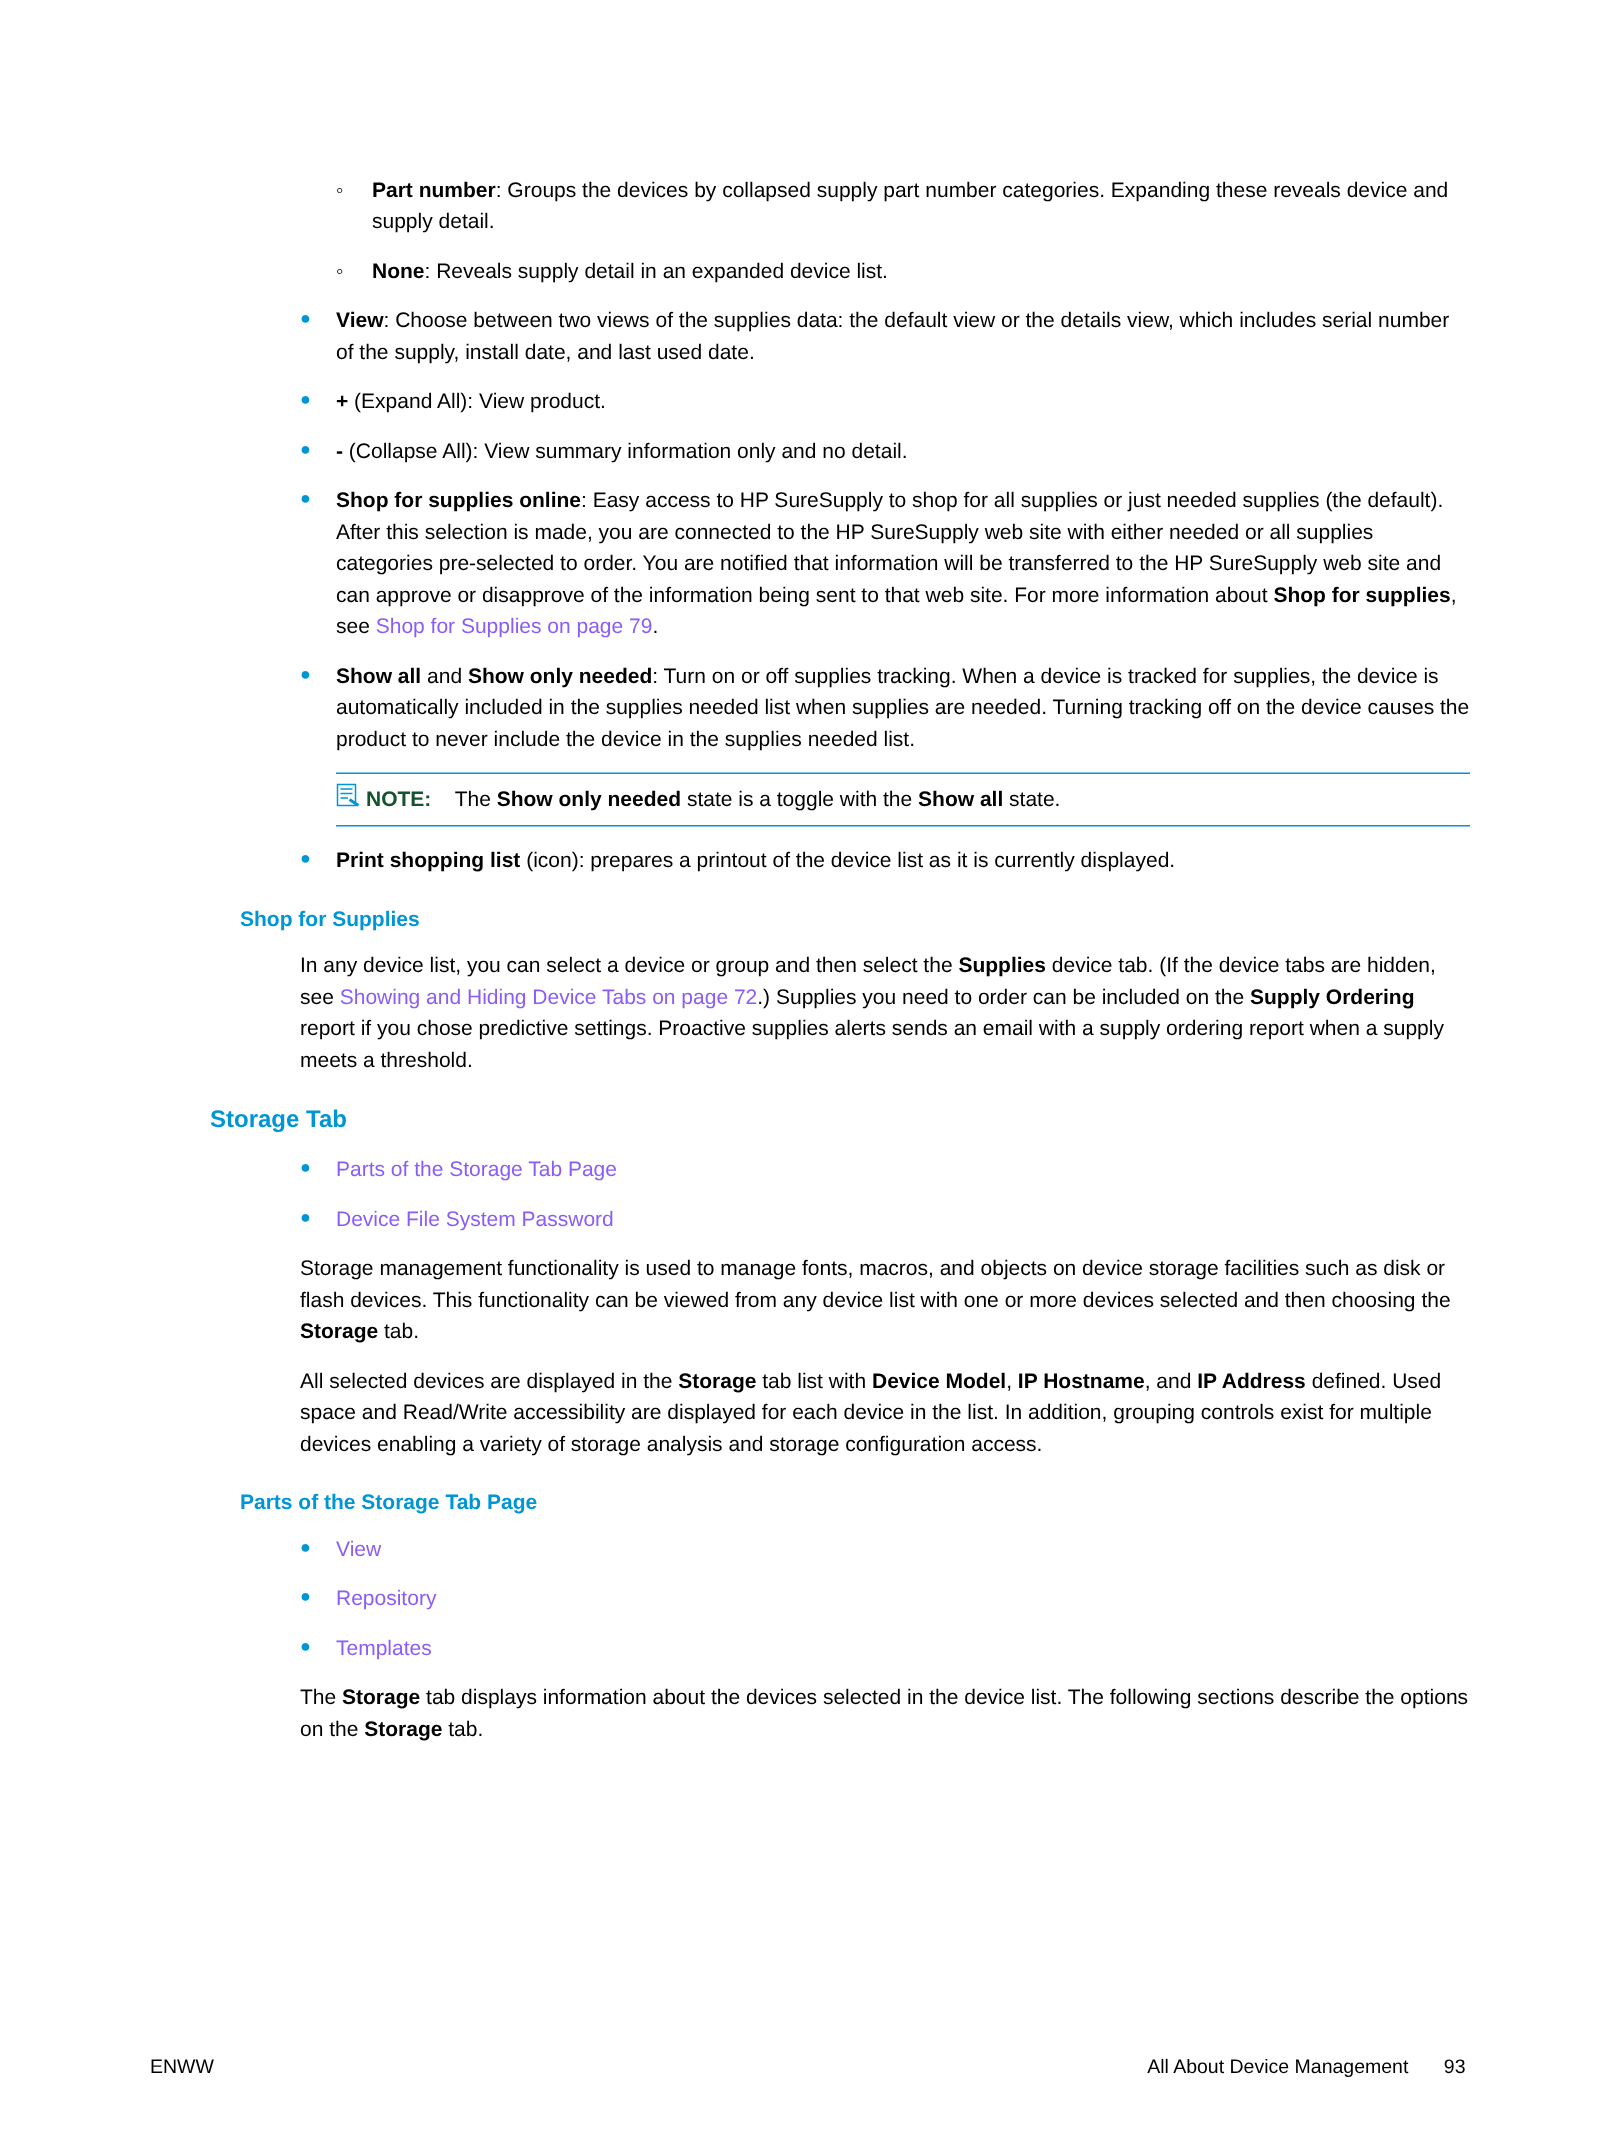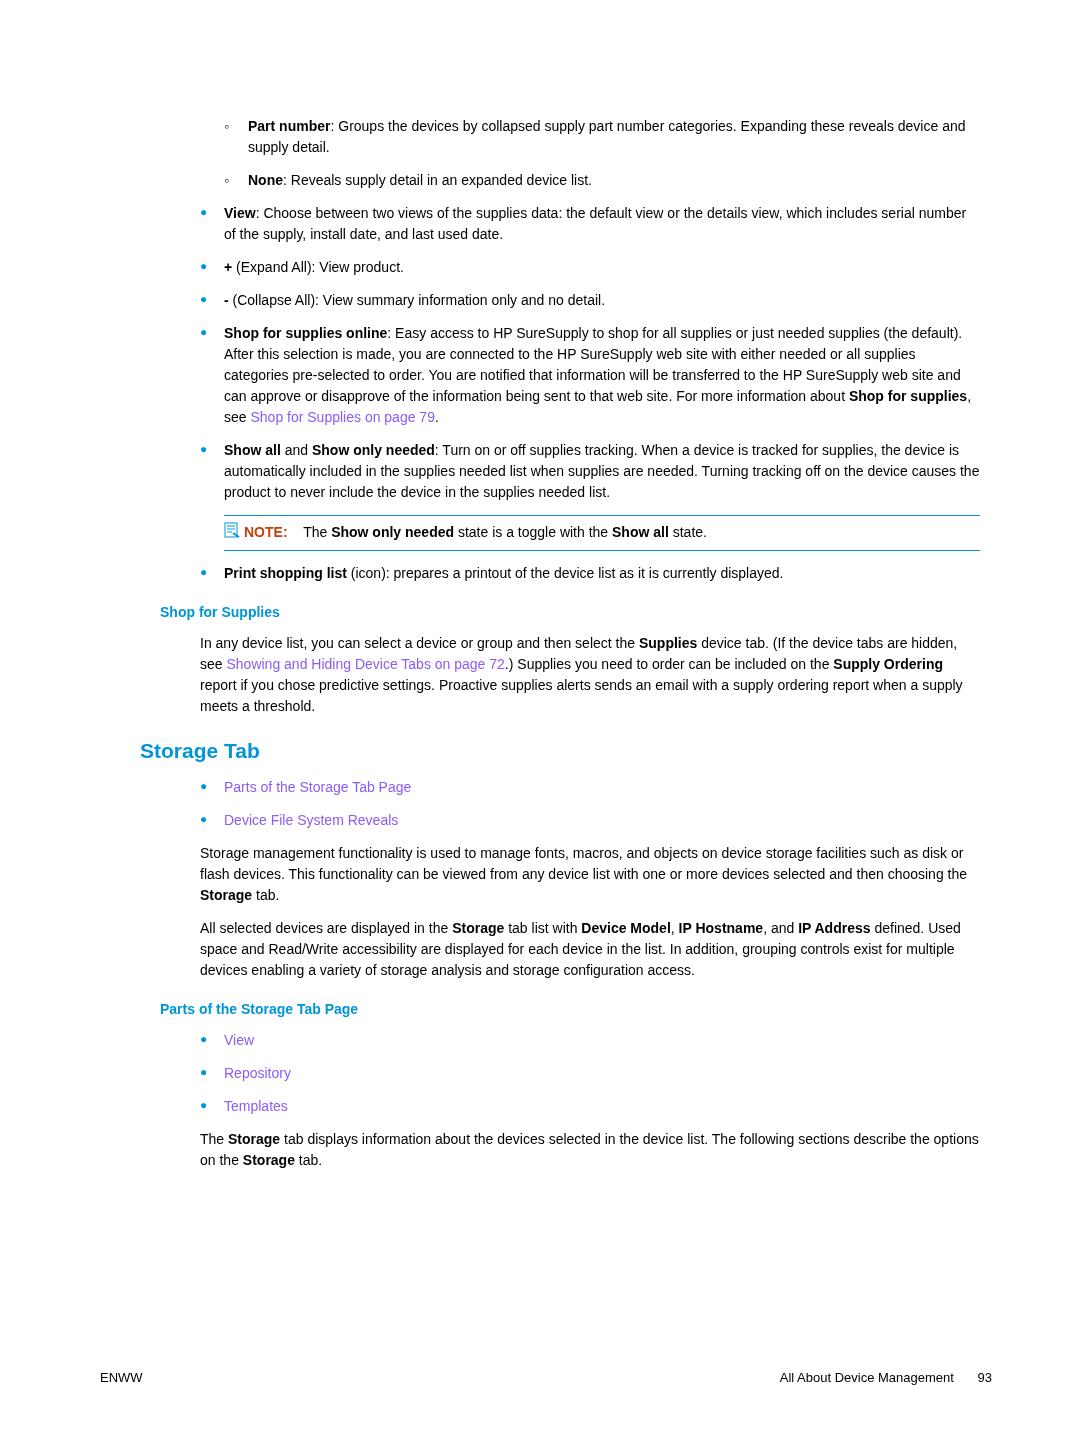--- a/index.html
+++ b/index.html
@@ -66,43 +66,43 @@
       border-bottom: 1px solid #0096d6;
       padding: 6px 0;
       margin: 8px 0 12px 24px;
     }
     .note-icon {
       display: inline-block;
       vertical-align: middle;
       margin-right: 4px;
     }
     .note-label {
-      color: #c2410c;
+      color: #14532d;
       font-weight: bold;
     }
     .h4-blue {
       color: #0096d6;
       font-weight: bold;
       font-size: 14px;
       margin: 18px 0 10px -40px;
     }
     .h3-blue {
       color: #0096d6;
       font-weight: bold;
-      font-size: 21px;
+      font-size: 16px;
       margin: 18px 0 10px -60px;
     }
     .para {
       margin-bottom: 12px;
     }
     .footer {
       position: absolute;
       bottom: 50px;
       left: 100px;
-      right: 88px;
+      right: 103px;
       display: flex;
       justify-content: space-between;
       font-size: 13px;
     }
     .footer-right {
       text-align: right;
     }
     .page-num {
       margin-left: 20px;
     }
@@ -165,21 +165,21 @@
   </p>
 
 
   <div class="h3-blue">Storage Tab</div>
 
   <ul class="bullet-list">
     <li>
       <span class="link">Parts of the Storage Tab Page</span>
     </li>
     <li>
-      <span class="link">Device File System Reveals</span>
+      <span class="link">Device File System Password</span>
     </li>
   </ul>
 
   <p class="para">
     <span>Storage management functionality is used to manage fonts, macros, and objects on device storage facilities such as disk or flash devices. This functionality can be viewed from any device list with one or more devices selected and then choosing the </span><span class="bold">Storage</span><span> tab.</span>
   </p>
 
   <p class="para">
     <span>All selected devices are displayed in the </span><span class="bold">Storage</span><span> tab list with </span><span class="bold">Device Model</span><span>, </span><span class="bold">IP Hostname</span><span>, and </span><span class="bold">IP Address</span><span> defined. Used space and Read/Write accessibility are displayed for each device in the list. In addition, grouping controls exist for multiple devices enabling a variety of storage analysis and storage configuration access.</span>
   </p>

